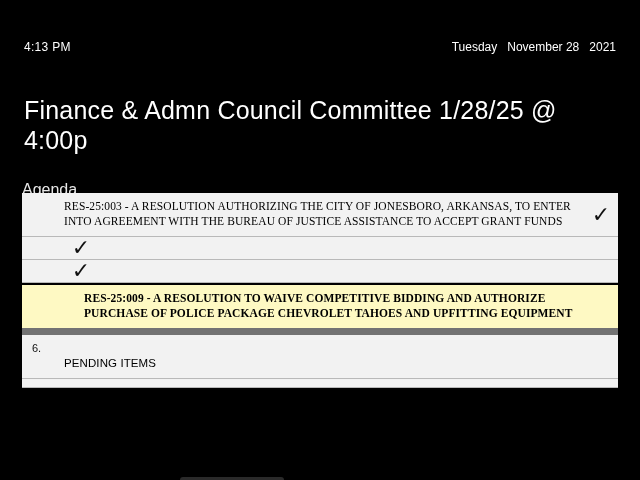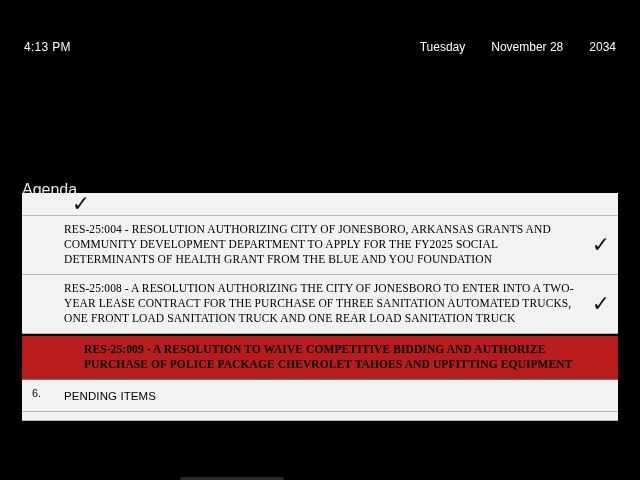--- a/index.html
+++ b/index.html
@@ -36,21 +36,21 @@
     position: absolute;
     left: 24px;
     font-size: 12px;
     letter-spacing: 0.3px;
     color: #ffffff;
   }
   .status-date {
     position: absolute;
     right: 24px;
     display: flex;
-    gap: 26px;
+    gap: 10px;
     font-size: 12px;
     color: #ffffff;
   }
 
   
   .meeting-title {
     position: absolute;
     top: 88px;
     left: 24px;
     width: 600px;
@@ -80,23 +80,23 @@
   .agenda-item {
     position: relative;
     background: #f2f2f2;
     color: #000000;
     border-bottom: 1px solid #b9b9b9;
     display: flex;
     align-items: stretch;
     box-sizing: border-box;
   }
   .agenda-item.highlight {
-    background: #b91c1c;
+    background: #fef9c3;
     border-top: 2px solid #000000;
-    border-bottom: 1px solid #737373;
+    border-bottom: 7px solid #737373;
   }
   .item-num {
     width: 42px;
     flex: 0 0 42px;
     font-size: 11px;
     padding: 7px 0 7px 10px;
     box-sizing: border-box;
     color: #111;
   }
   .item-text {
@@ -125,21 +125,21 @@
     line-height: 1;
   }
   .check.empty { color: transparent; }
 
   .item-plain {
     background: #f2f2f2;
   }
   .item-plain .item-text {
     font-family: "Liberation Sans", sans-serif;
     font-size: 11.5px;
-    padding-top: 9px;
+    padding-top: 21px;
     padding-bottom: 7px;
   }
   .clipped {
     height: 9px;
     overflow: hidden;
   }
 
   
   .bottom-bar {
     position: absolute;
@@ -154,43 +154,43 @@
 </head>
 <body>
 
 <div class="screen">
 
   <div class="statusbar">
     <span class="status-time">4:13 PM</span>
     <span class="status-date">
       <span>Tuesday</span>
       <span>November 28</span>
-      <span>2034</span>
+      <span>2021</span>
     </span>
   </div>
 
+  <div class="meeting-title">Finance &amp; Admn Council Committee 1/28/25 @ 4:00p</div>
 
   <div class="agenda-label">Agenda</div>
 
   <div class="agenda-list">
 
     <div class="agenda-item">
       <div class="item-num"></div>
+      <div class="item-text">RES-25:003 - A RESOLUTION AUTHORIZING THE CITY OF JONESBORO, ARKANSAS, TO ENTER INTO AGREEMENT WITH THE BUREAU OF JUSTICE ASSISTANCE TO ACCEPT GRANT FUNDS</div>
       <div class="check">✓</div>
     </div>
 
     <div class="agenda-item">
       <div class="item-num"></div>
-      <div class="item-text">RES-25:004 - RESOLUTION AUTHORIZING CITY OF JONESBORO, ARKANSAS GRANTS AND COMMUNITY DEVELOPMENT DEPARTMENT TO APPLY FOR THE FY2025 SOCIAL DETERMINANTS OF HEALTH GRANT FROM THE BLUE AND YOU FOUNDATION</div>
       <div class="check">✓</div>
     </div>
 
     <div class="agenda-item">
       <div class="item-num"></div>
-      <div class="item-text">RES-25:008 - A RESOLUTION AUTHORIZING THE CITY OF JONESBORO TO ENTER INTO A TWO-YEAR LEASE CONTRACT FOR THE PURCHASE OF THREE SANITATION AUTOMATED TRUCKS, ONE FRONT LOAD SANITATION TRUCK AND ONE REAR LOAD SANITATION TRUCK</div>
       <div class="check">✓</div>
     </div>
 
     <div class="agenda-item highlight">
       <div class="item-num"></div>
       <div class="item-text">RES-25:009 - A RESOLUTION TO WAIVE COMPETITIVE BIDDING AND AUTHORIZE PURCHASE OF POLICE PACKAGE CHEVROLET TAHOES AND UPFITTING EQUIPMENT</div>
       <div class="check empty"></div>
     </div>
 
     <div class="agenda-item item-plain">

